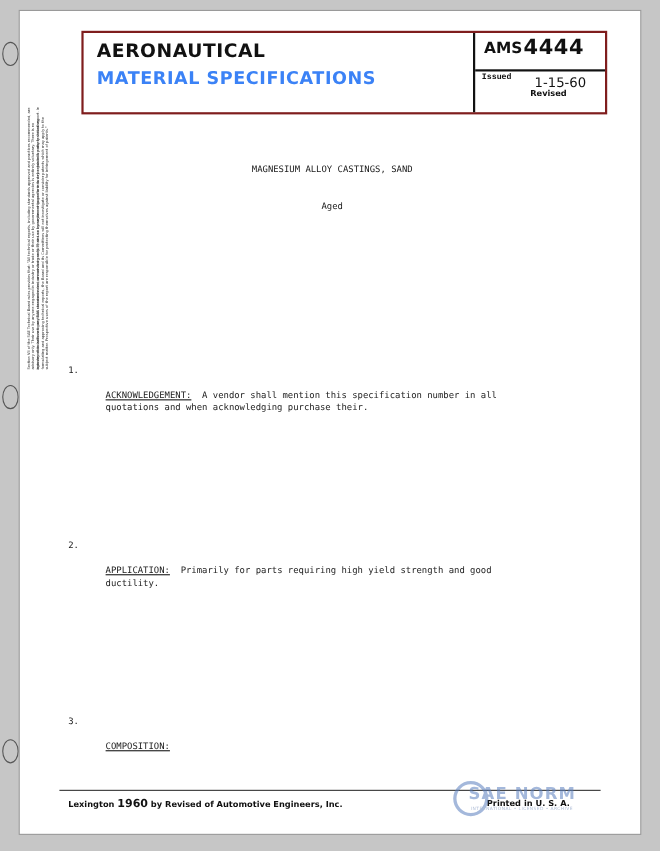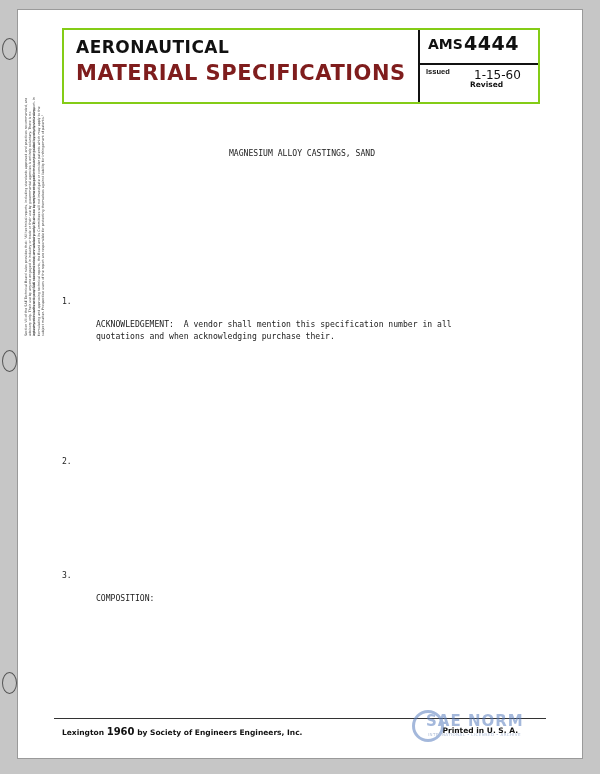--- a/index.html
+++ b/index.html
@@ -22,41 +22,41 @@
   .sheet {
     position: absolute;
     left: 18px; top: 10px;
     width: 564px; height: 748px;
     background: #ffffff;
     box-shadow: 0 0 0 1px #9a9a9a;
   }
   
   .hdr-box {
     position: absolute;
-    left: 44px; top: 18px;
+    left: 56px; top: 18px;
     width: 474px; height: 72px;
-    border: 2px solid #84cc16;
+    border: 2px solid #7f1d1d;
   }
   .hdr-title1 {
     position: absolute;
     left: 12px; top: 7px;
     font-family: "DejaVu Sans", sans-serif;
     font-weight: bold;
     font-size: 17px;
     letter-spacing: 0.5px;
     color: #111;
   }
   .hdr-title2 {
     position: absolute;
     left: 12px; top: 31px;
     font-family: "DejaVu Sans", sans-serif;
     font-weight: bold;
-    font-size: 21px;
+    font-size: 16px;
     letter-spacing: 0.5px;
-    color: #7f1d1d;
+    color: #3b82f6;
   }
   .hdr-sub {
     position: absolute;
     left: 12px; top: 56px;
     font-family: "DejaVu Sans", sans-serif;
     font-weight: bold;
     font-size: 7.5px;
     letter-spacing: 0.6px;
     color: #111;
   }
@@ -85,21 +85,21 @@
   }
   .hdr-rule {
     position: absolute;
     left: 0; top: 33px;
     width: 100%;
     border-top: 2px solid #111;
   }
   .hdr-issued {
     position: absolute;
     left: 6px; top: 37px;
-    font-family: Liberation Sans, sans-serif;
+    font-family: Liberation Mono, monospace;
     font-weight: bold;
     font-size: 7.5px;
     color: #111;
   }
   .hdr-revised {
     position: absolute;
     left: 6px; top: 50px;
     font-family: "DejaVu Sans", sans-serif;
     font-weight: bold;
     font-size: 7.5px;
@@ -128,21 +128,21 @@
   .blk { position: relative; }
   .num {
     position: absolute;
     left: 0;
     width: 34px;
   }
   .txt {
     margin-left: 34px;
     white-space: pre-wrap;
   }
-  .u { }
+  .u { text-decoration: underline; }
   .sp { height: 11.4px; }
   
   .footer {
     position: absolute;
     left: 0; bottom: 0;
     width: 100%;
     height: 40px;
   }
   .foot-rule {
     position: absolute;
@@ -260,35 +260,38 @@
         <div class="hdr-rule"></div>
         <div class="hdr-issued">Issued</div>
         <div class="hdr-revised">Revised</div>
         <div class="hdr-date">1-15-60</div>
       </div>
     </div>
 
     <div class="body">
 
       <div class="ctr">MAGNESIUM ALLOY CASTINGS, SAND</div>
+      <div class="ctr">Aged</div>
 
       <div class="sp"></div>
       <div class="sp"></div>
 
       
       <div class="blk">
         <span class="num">1.</span>
         <div class="txt"><span class="u">ACKNOWLEDGEMENT:</span><span>  A vendor shall mention this specification number in all
 quotations and when acknowledging purchase their.</span></div>
       </div>
       <div class="sp"></div>
 
       
       <div class="blk">
         <span class="num">2.</span>
+        <div class="txt"><span class="u">APPLICATION:</span><span>  Primarily for parts requiring high yield strength and good
+ductility.</span></div>
       </div>
       <div class="sp"></div>
 
       
       <div class="blk">
         <span class="num">3.</span>
         <div class="txt"><span class="u">COMPOSITION:</span></div>
       </div>
       <div class="sp"></div>
 
@@ -320,21 +323,21 @@
       
       
 
       
       
 
     </div>
 
     <div class="footer">
       <div class="foot-rule"></div>
-      <div class="copyright"><span>Lexington</span> <span class="yr">1960</span> <span>by Society of Engineers Engineers, Inc.</span></div>
+      <div class="copyright"><span>Lexington</span> <span class="yr">1960</span> <span>by Revised of Automotive Engineers, Inc.</span></div>
       <div class="printed">Printed in U. S. A.</div>
     </div>
 
     <div class="watermark">
       <div class="wm-ring"></div>
       <div class="wm-text">SAE NORM</div>
       <div class="wm-sub">INTERNATIONAL  •  LICENSED  •  ARCHIVE</div>
     </div>
 
   </div>

